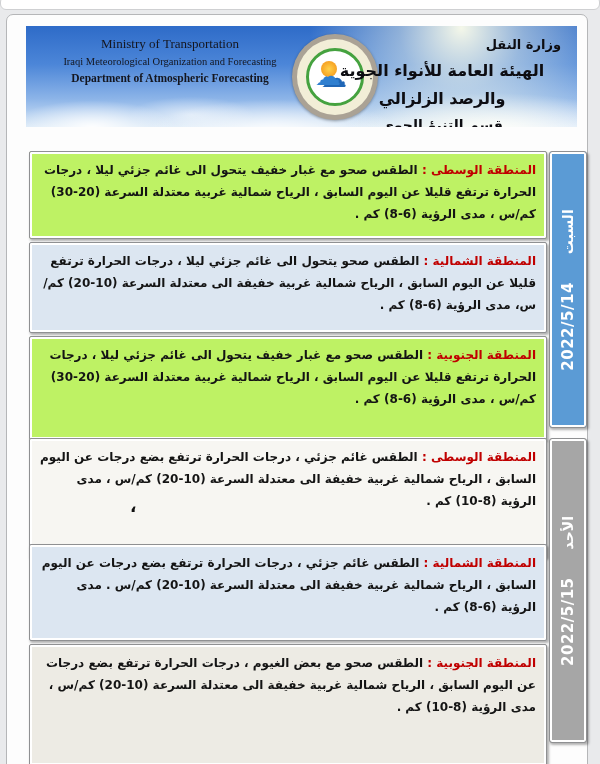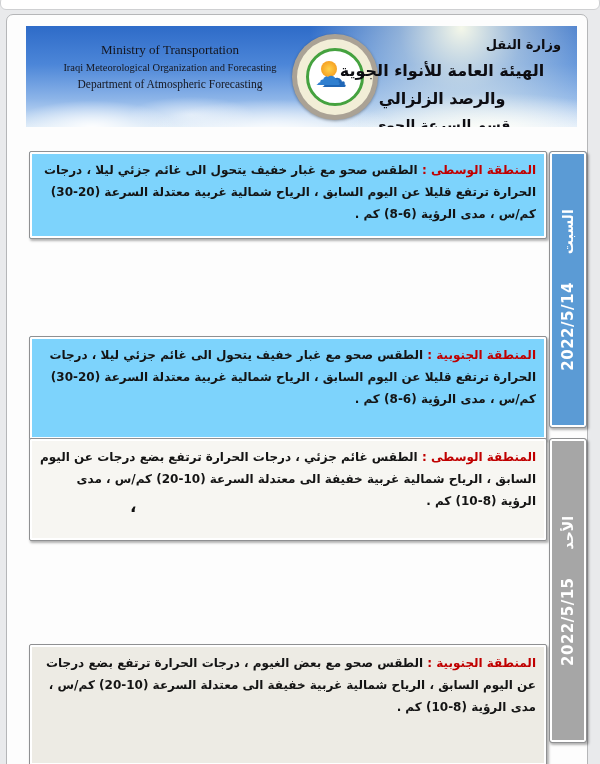--- a/index.html
+++ b/index.html
@@ -23,26 +23,26 @@
     background:
       radial-gradient(circle at 79% 2%, rgba(255,255,235,.95) 0%, rgba(255,255,235,.45) 14%, rgba(255,255,235,0) 34%),
       radial-gradient(ellipse 120px 38px at 12% 100%, rgba(255,255,255,.95) 0%, rgba(255,255,255,0) 70%),
       radial-gradient(ellipse 180px 45px at 45% 104%, rgba(255,255,255,.9) 0%, rgba(255,255,255,0) 70%),
       radial-gradient(ellipse 200px 50px at 85% 102%, rgba(255,255,255,.95) 0%, rgba(255,255,255,0) 72%),
       radial-gradient(ellipse 90px 26px at 30% 88%, rgba(255,255,255,.55) 0%, rgba(255,255,255,0) 70%),
       linear-gradient(180deg,#2e6bc8 0%,#4c86d8 38%,#8cb4e8 72%,#d8e8f7 100%);
     overflow:hidden;
   }
   .banner-en{
-    position:absolute;left:14px;top:14px;width:260px;text-align:center;
+    position:absolute;left:14px;top:8px;width:260px;text-align:center;
     font-family:"Liberation Serif",serif;color:#14161f;line-height:1.55;
   }
   .banner-en .l1{font-size:13px;}
   .banner-en .l2{font-size:10.5px;}
-  .banner-en .l3{font-size:11.5px;}
+  .banner-en .l3{font-size:11.5px;font-weight:bold;}
   .banner-ar{
     position:absolute;right:16px;top:8px;width:238px;text-align:center;
     direction:rtl;color:#0d0d12;font-weight:bold;line-height:1.75;
   }
   .banner-ar .l1{font-size:13px;text-align:right;}
   .banner-ar .l2{font-size:16px;}
   .banner-ar .l3{font-size:14px;}
   
   .logo{
     position:absolute;left:266px;top:8px;width:86px;height:86px;border-radius:50%;
@@ -68,29 +68,29 @@
   }
   
   .fbox{
     position:absolute;left:22px;width:518px;
     border:1px solid #8f9092;border-radius:2px;
     box-shadow:inset 0 0 0 2px #ffffff, 1.5px 2px 2.5px rgba(0,0,0,.3);
     padding:7px 10px;box-sizing:border-box;
     direction:rtl;text-align:right;
     font-size:12px;font-weight:bold;line-height:1.85;color:#141414;
   }
-  .bg-cream{background:#7dd3fc;}
+  .bg-cream{background:#bef264;}
   .bg-blue{background:#dce6f1;}
   .bg-white{background:#f7f6f2;}
   .bg-gray{background:#edebe4;}
   .region-label{color:#c00000;}
   .b1{top:136px;height:88px;}
   .b2{top:227px;height:91px;}
   .b3{top:321px;height:104px;}
-  .b4{top:423px;height:103px;}
+  .b4{top:423px;height:120px;}
   .b5{top:529px;height:97px;}
   .b6{top:629px;height:122px;}
   .stray{position:absolute;left:100px;top:52px;font-size:17px;font-weight:bold;color:#111;}
   
   .day-tab{
     position:absolute;left:542px;width:38px;
     border:1px solid #8f9092;border-radius:3px;
     box-shadow:inset 0 0 0 2px #ffffff, 1.5px 2px 2.5px rgba(0,0,0,.3);
     box-sizing:border-box;
   }
@@ -123,45 +123,53 @@
       <div class="ring-cream">
         <div class="ring-green">
           <span class="sun-dot"></span>
           <span class="cloud-glyph">☁</span>
         </div>
       </div>
     </div>
     <div class="banner-ar">
       <div class="l1">وزارة النقل</div>
       <div class="l2">الهيئة العامة للأنواء الجوية والرصد الزلزالي</div>
-      <div class="l3">قسم السرعة الجوي</div>
+      <div class="l3">قسم التنبؤ الجوي</div>
     </div>
   </div>
 
   <div class="fbox bg-cream b1">
     <span class="region-label">المنطقة الوسطى :</span>
     <span>الطقس صحو مع غبار خفيف يتحول الى غائم جزئي ليلا ، درجات الحرارة ترتفع قليلا عن اليوم السابق ، الرياح  شمالية غربية معتدلة السرعة (20-30) كم/س ، مدى الرؤية  (6-8) كم .</span>
+  </div>
+  <div class="fbox bg-blue b2">
+    <span class="region-label">المنطقة الشمالية :</span>
+    <span>الطقس صحو يتحول الى غائم جزئي ليلا ، درجات الحرارة ترتفع قليلا عن اليوم السابق ، الرياح  شمالية غربية خفيفة الى معتدلة السرعة (10-20) كم/س، مدى الرؤية (6-8) كم .</span>
   </div>
   <div class="fbox bg-cream b3">
     <span class="region-label">المنطقة الجنوبية :</span>
     <span>الطقس صحو مع غبار خفيف يتحول الى غائم جزئي ليلا ، درجات الحرارة ترتفع قليلا عن اليوم السابق ، الرياح  شمالية غربية معتدلة السرعة (20-30) كم/س ، مدى الرؤية  (6-8) كم .</span>
   </div>
 
   <div class="day-tab tab-sat">
     <div class="rot">
       <span class="day-label">السبت</span>
       <span class="day-date">2022/5/14</span>
     </div>
   </div>
 
   <div class="fbox bg-white b4">
     <span class="region-label">المنطقة الوسطى :</span>
     <span>الطقس غائم جزئي ، درجات الحرارة ترتفع بضع درجات عن اليوم السابق ، الرياح شمالية غربية خفيفة الى معتدلة السرعة (10-20) كم/س ، مدى الرؤية  (8-10) كم .</span>
     <span class="stray">،</span>
   </div>
+  <div class="fbox bg-blue b5">
+    <span class="region-label">المنطقة الشمالية :</span>
+    <span>الطقس غائم جزئي ، درجات الحرارة ترتفع بضع درجات عن اليوم السابق ، الرياح شمالية غربية خفيفة الى معتدلة السرعة (10-20) كم/س  . مدى الرؤية (6-8) كم .</span>
+  </div>
   <div class="fbox bg-gray b6">
     <span class="region-label">المنطقة الجنوبية :</span>
     <span>الطقس صحو مع بعض الغيوم ، درجات الحرارة ترتفع بضع درجات عن اليوم السابق ، الرياح  شمالية غربية خفيفة الى معتدلة السرعة (10-20) كم/س ، مدى الرؤية  (8-10) كم .</span>
   </div>
 
   <div class="day-tab tab-sun">
     <div class="rot">
       <span class="day-label">الأحد</span>
       <span class="day-date">2022/5/15</span>
     </div>

